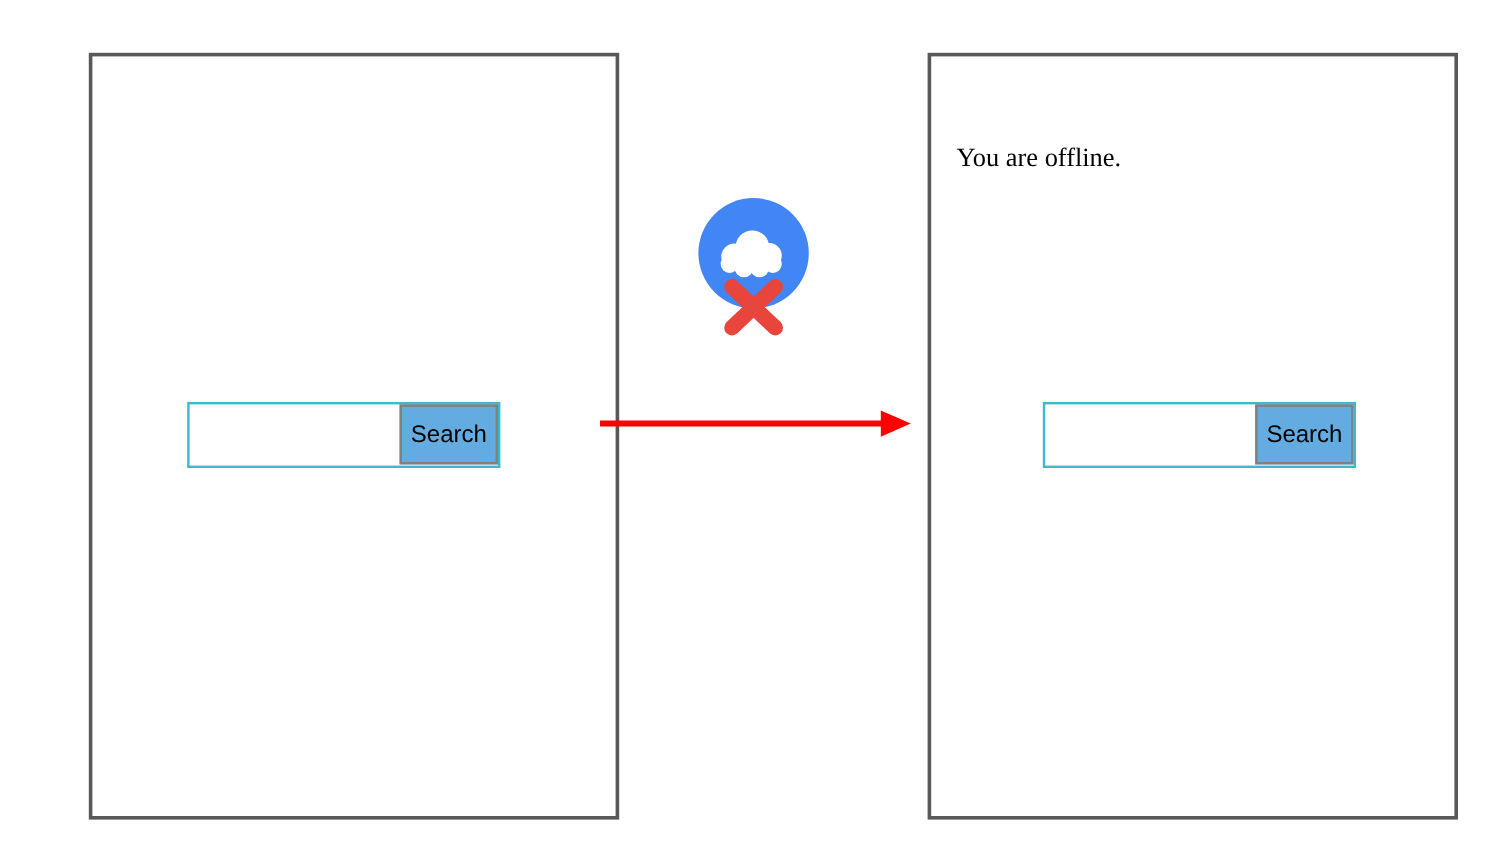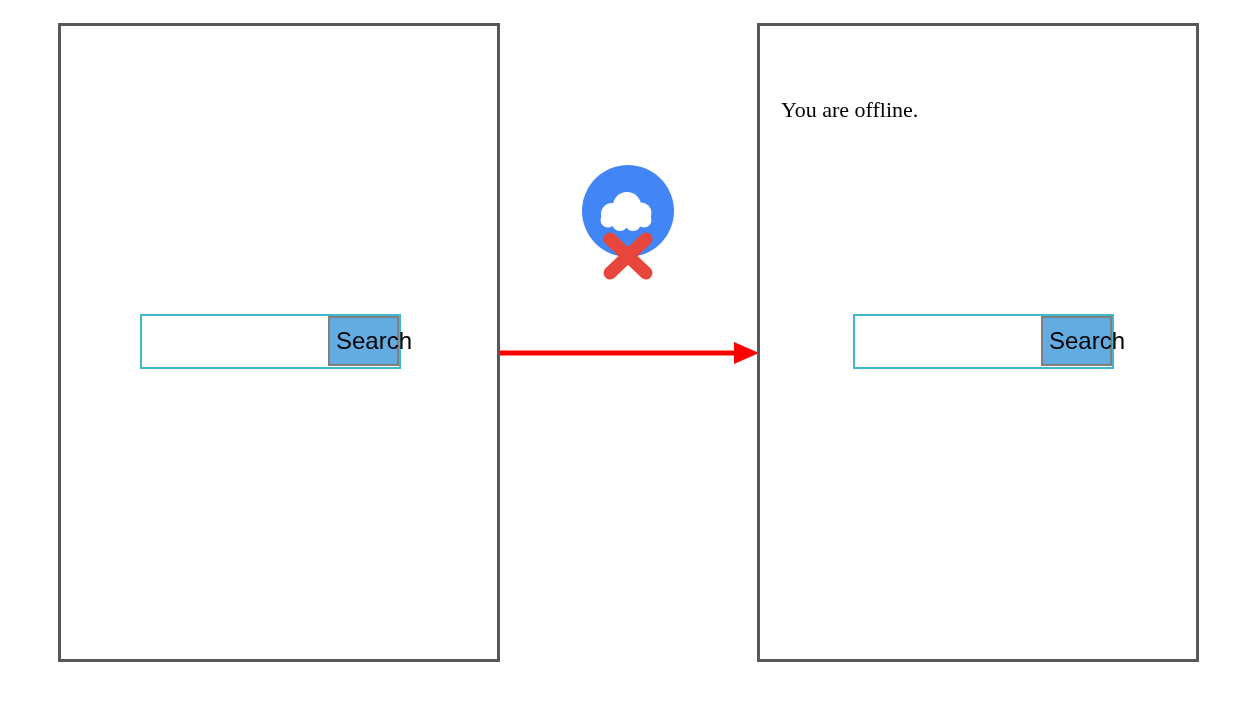--- a/index.html
+++ b/index.html
@@ -19,25 +19,26 @@
     position: relative;
     width: 1260px;
     height: 718px;
     background: #ffffff;
     font-family: "Liberation Serif", serif;
     color: var(--text-color);
     overflow: hidden;
   }
   .window {
     position: absolute;
-    top: 23px;
+    top: 44px;
     width: 436px;
     height: 633px;
     border: 3px solid var(--window-border);
     background: #ffffff;
+    margin-left: 16px;
   }
   .window.left { left: 58px; }
   .window.right { left: 757px; }
 
   .search-form {
     position: absolute;
     top: 288px;
     width: 261px;
     height: 55px;
   }
@@ -53,26 +54,26 @@
     outline: none;
     padding: 0 10px;
     font-family: "Liberation Sans", sans-serif;
     font-size: 20px;
   }
   .search-button {
     position: absolute;
     top: 2px;
     right: 2px;
     bottom: 3px;
-    width: 71px;
+    width: 82px;
     background: var(--button-fill);
     border: 2px solid var(--button-border);
     color: var(--button-text);
     font-family: "Liberation Sans", sans-serif;
-    font-size: 24px;
+    font-size: 20px;
     cursor: pointer;
   }
 
   .offline-text {
     position: absolute;
     left: 21px;
     top: 71px;
     width: 415px;
     font-size: 22px;
     line-height: 1.15;

